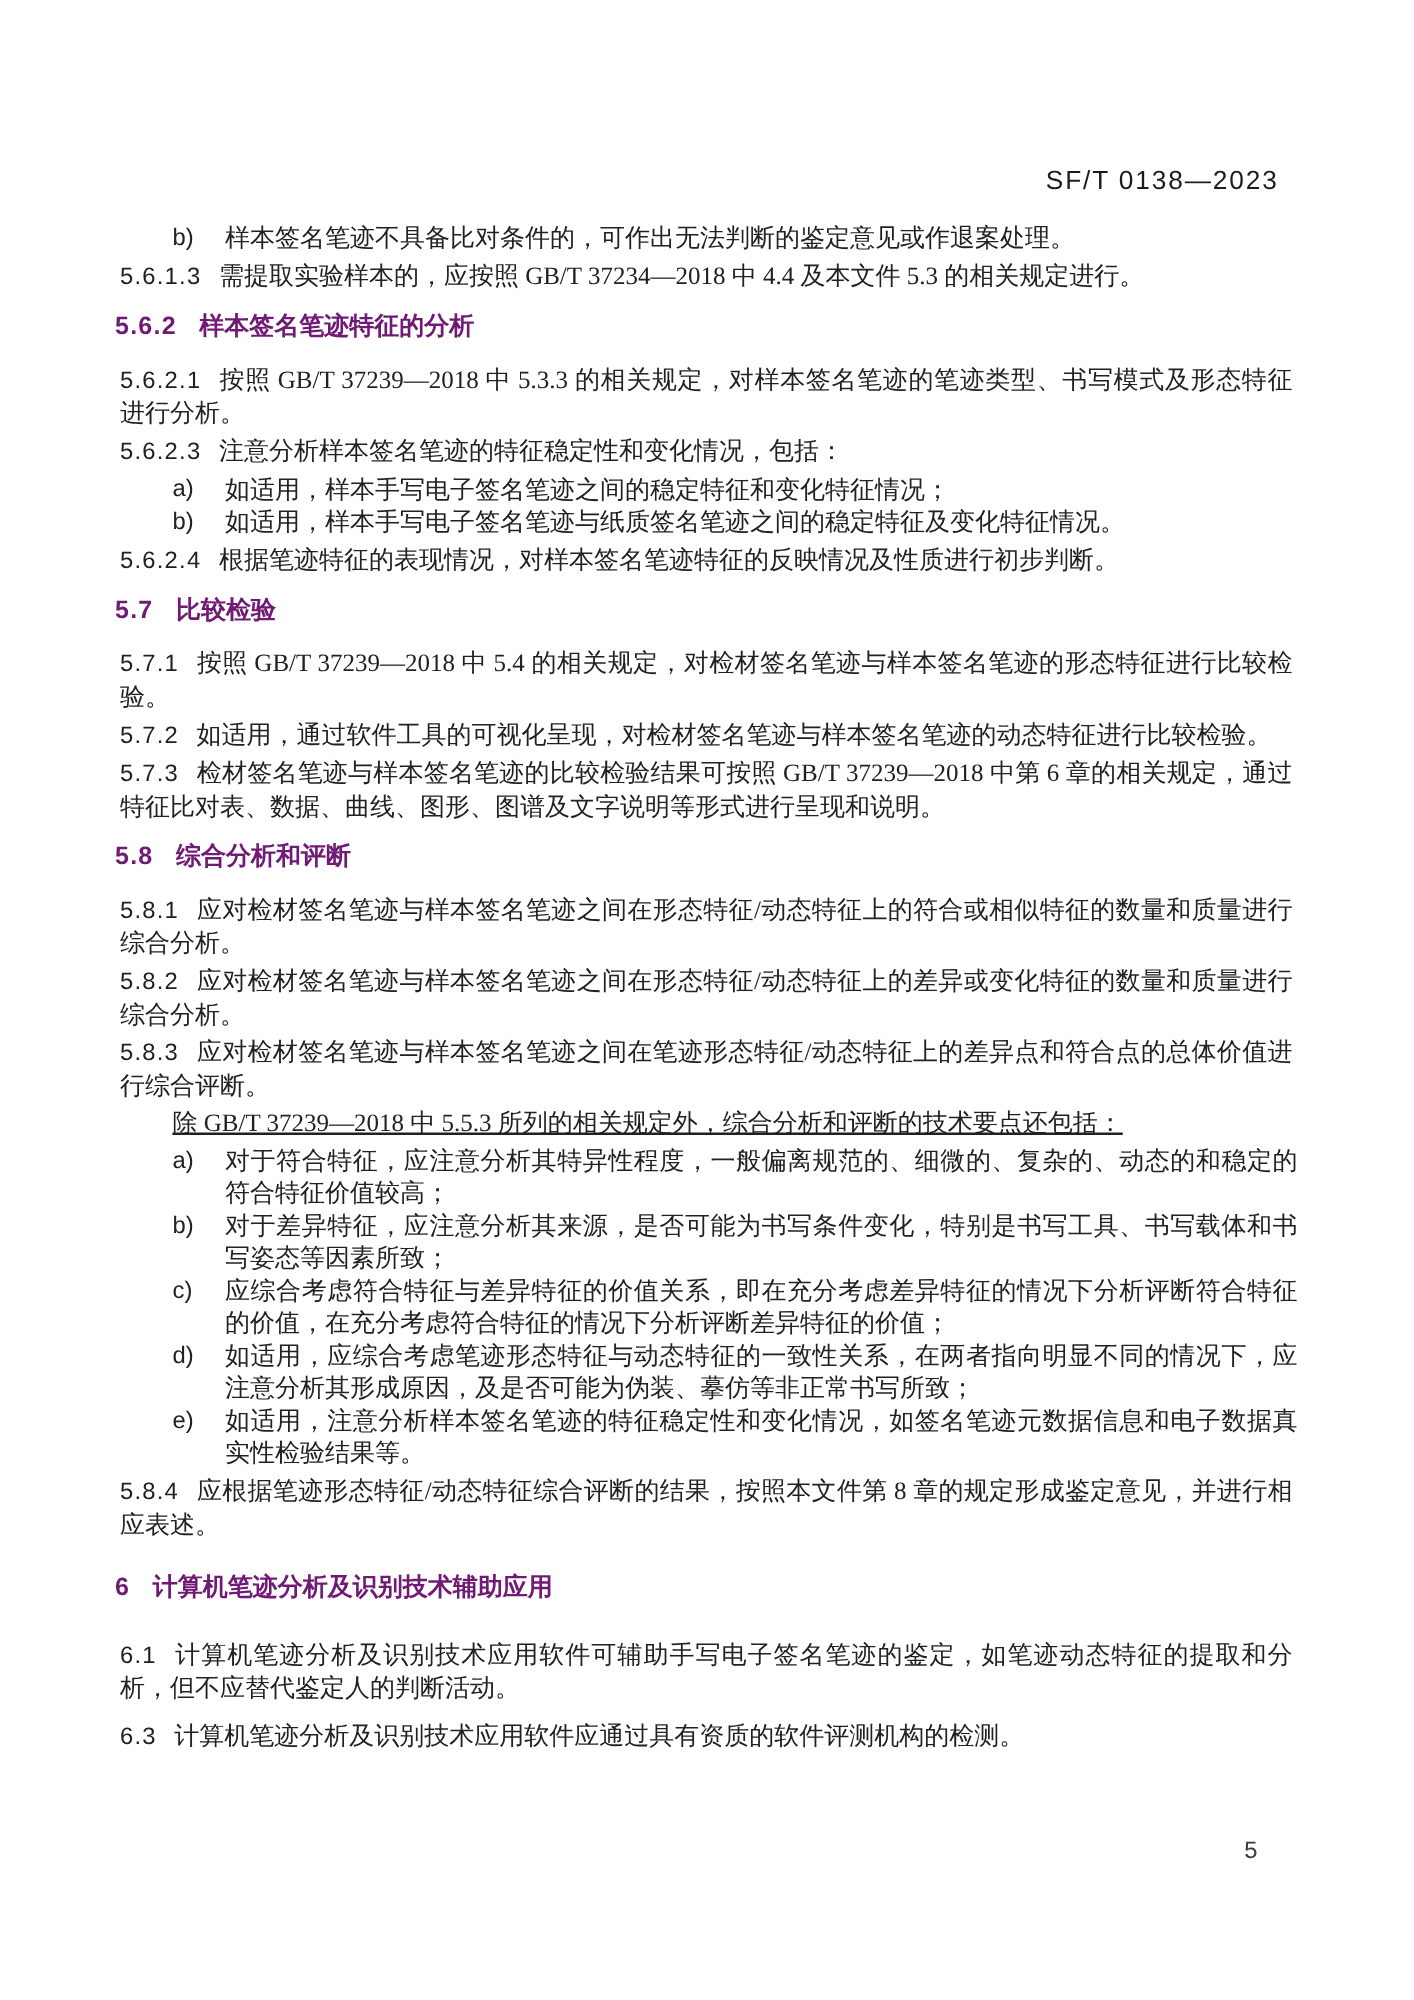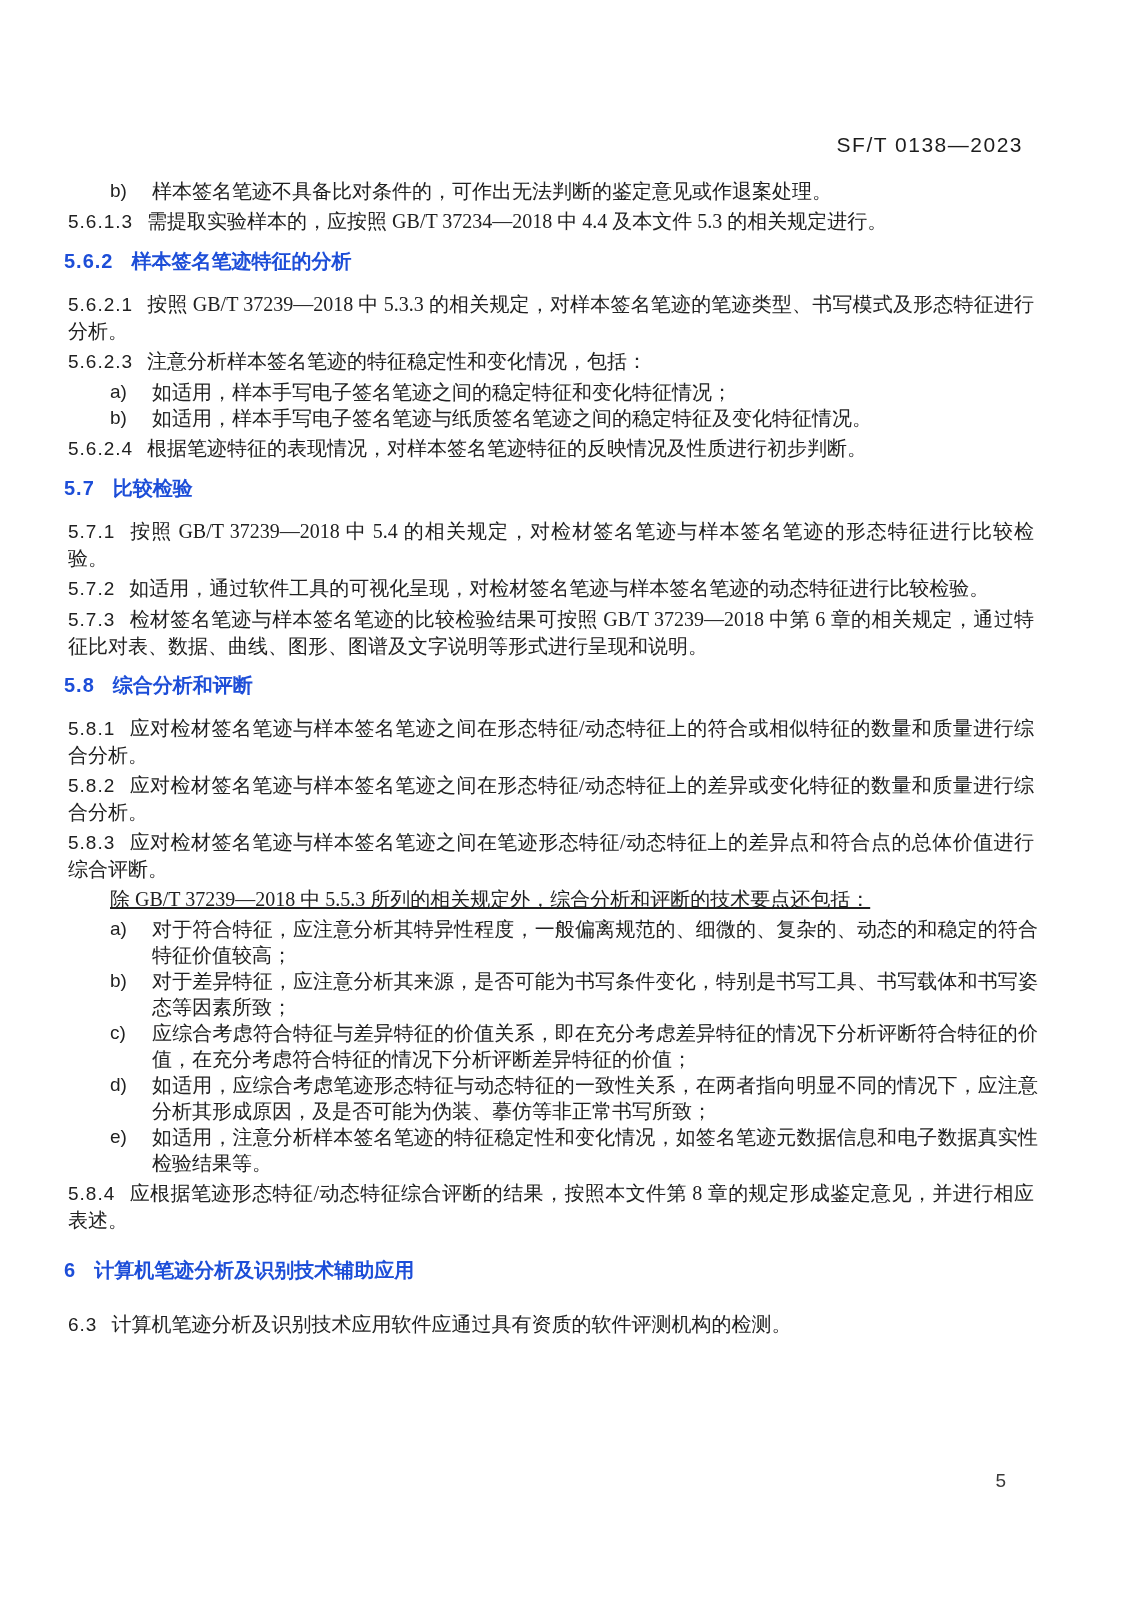--- a/index.html
+++ b/index.html
@@ -7,21 +7,21 @@
     padding: 0;
     background: #ffffff;
   }
   .page {
     position: relative;
     width: 1131px;
     height: 1600px;
     margin: 0 auto;
     background: #ffffff;
     box-sizing: border-box;
-    padding: 132px 93px 0 64px;
+    padding: 132px 93px 0 92px;
     color: #212121;
     font-family: "Liberation Serif", "DejaVu Serif", serif;
     font-size: 20px;
     line-height: 26px;
     overflow: hidden;
   }
   .header {
     text-align: right;
     margin: 0 15px 20px 0;
     font-family: "Liberation Sans", "DejaVu Sans", sans-serif;
@@ -42,21 +42,21 @@
     font-size: 19px;
     letter-spacing: 1px;
     margin-right: 14px;
     white-space: nowrap;
   }
   .heading {
     font-weight: bold;
     font-size: 20px;
     line-height: 26px;
     margin: 13px 0 17px 0;
-    color: #1d4ed8;
+    color: #701a75;
     font-family: "Liberation Sans", "DejaVu Sans", sans-serif;
   }
   .heading .num {
     letter-spacing: 1px;
     margin-right: 18px;
   }
   .heading.chapter {
     margin: 24px 0 28px 0;
   }
   .li {
@@ -140,17 +140,18 @@
       <div class="li">
         <span class="marker">d)</span>
         <span class="text">如适用，应综合考虑笔迹形态特征与动态特征的一致性关系，在两者指向明显不同的情况下，应注意分析其形成原因，及是否可能为伪装、摹仿等非正常书写所致；</span>
       </div>
       <div class="li">
         <span class="marker">e)</span>
         <span class="text">如适用，注意分析样本签名笔迹的特征稳定性和变化情况，如签名笔迹元数据信息和电子数据真实性检验结果等。</span>
       </div>
       <p class="clause"><span class="num">5.8.4</span><span>应根据笔迹形态特征/动态特征综合评断的结果，按照本文件第 8 章的规定形成鉴定意见，并进行相应表述。</span></p>
       <h2 class="heading chapter"><span class="num">6</span><span>计算机笔迹分析及识别技术辅助应用</span></h2>
+      <p class="clause spaced"><span class="num">6.1</span><span>计算机笔迹分析及识别技术应用软件可辅助手写电子签名笔迹的鉴定，如笔迹动态特征的提取和分析，但不应替代鉴定人的判断活动。</span></p>
       <p class="clause spaced"><span class="num">6.3</span><span>计算机笔迹分析及识别技术应用软件应通过具有资质的软件评测机构的检测。</span></p>
     </main>
 
   <div class="page-number">5</div>
 </div>
 
 </body></html>

